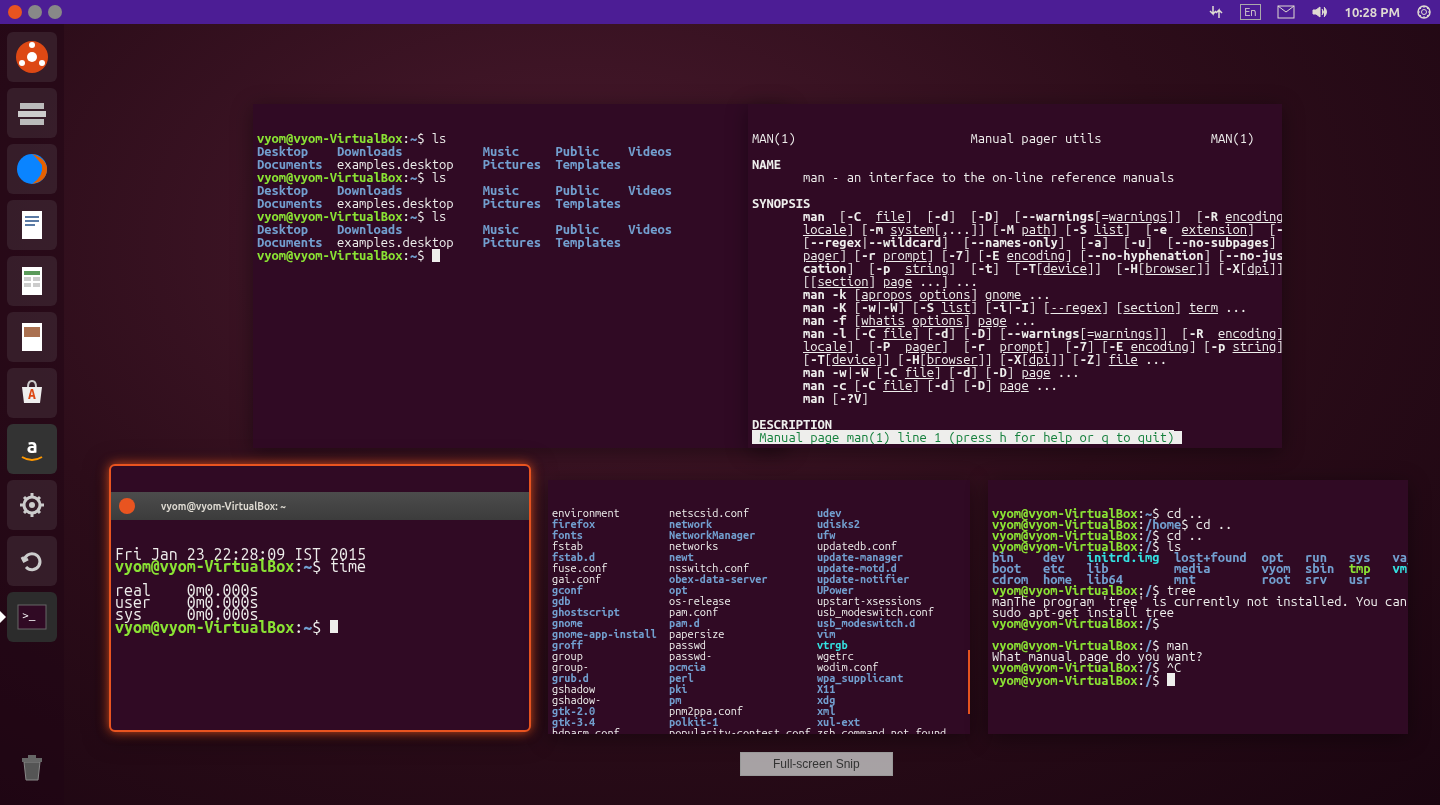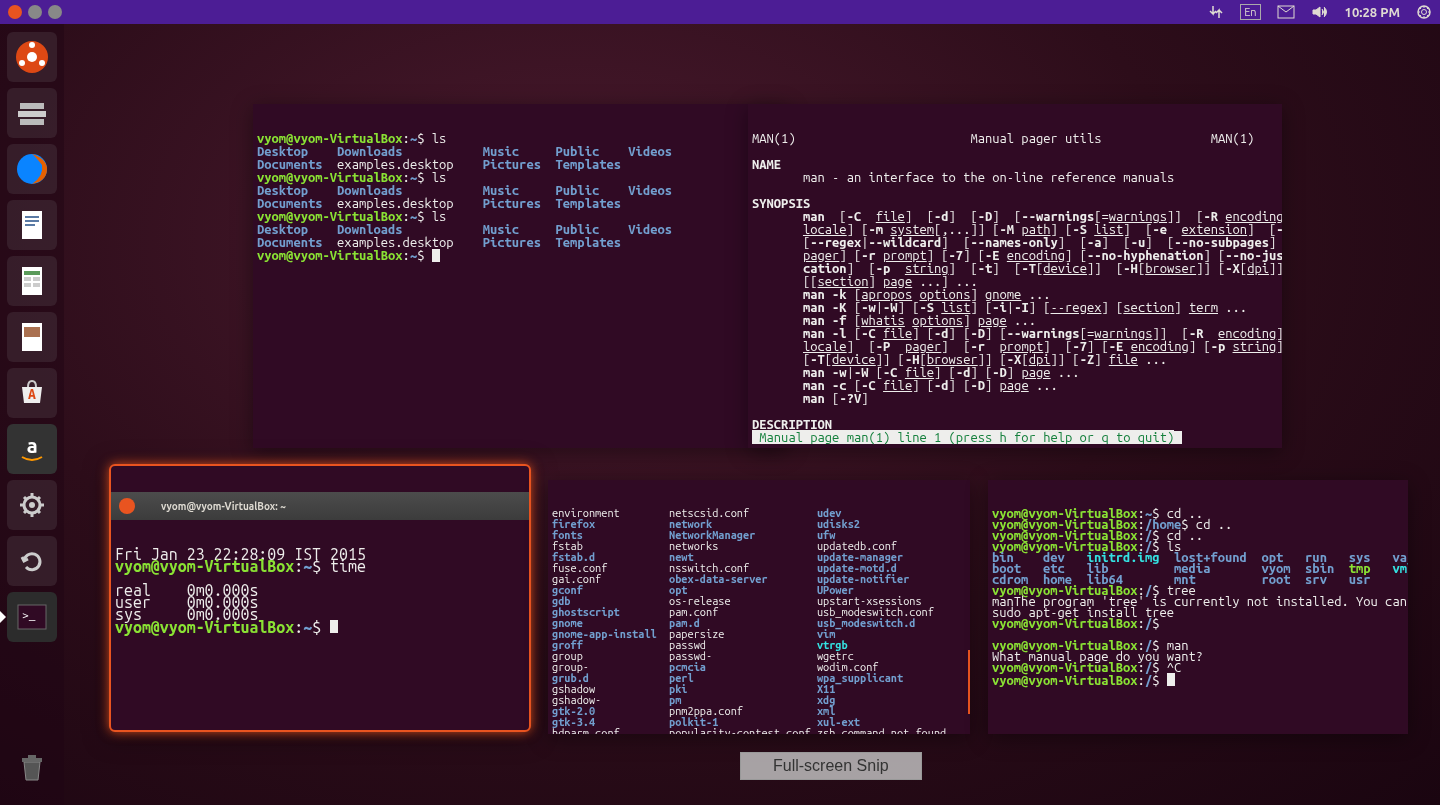--- a/index.html
+++ b/index.html
@@ -90,21 +90,21 @@
 }
 .title-close { width: 16px; height: 16px; border-radius: 50%; background: #e95420; }
 
 .cursor { background: #eeeeec; width: 8px; height: 13px; display: inline-block; vertical-align: bottom; }
 
 .snip-label {
   position: absolute;
   background: rgba(200, 200, 200, 0.8);
   color: #333;
   font-family: sans-serif;
-  font-size: 16px;
+  font-size: 12px;
   padding: 4px 32px;
   border: 1px solid #999;
 }
 
 .orange-edge {
   position: absolute;
   background: #e95420;
   width: 1px;
 }
 </style>

